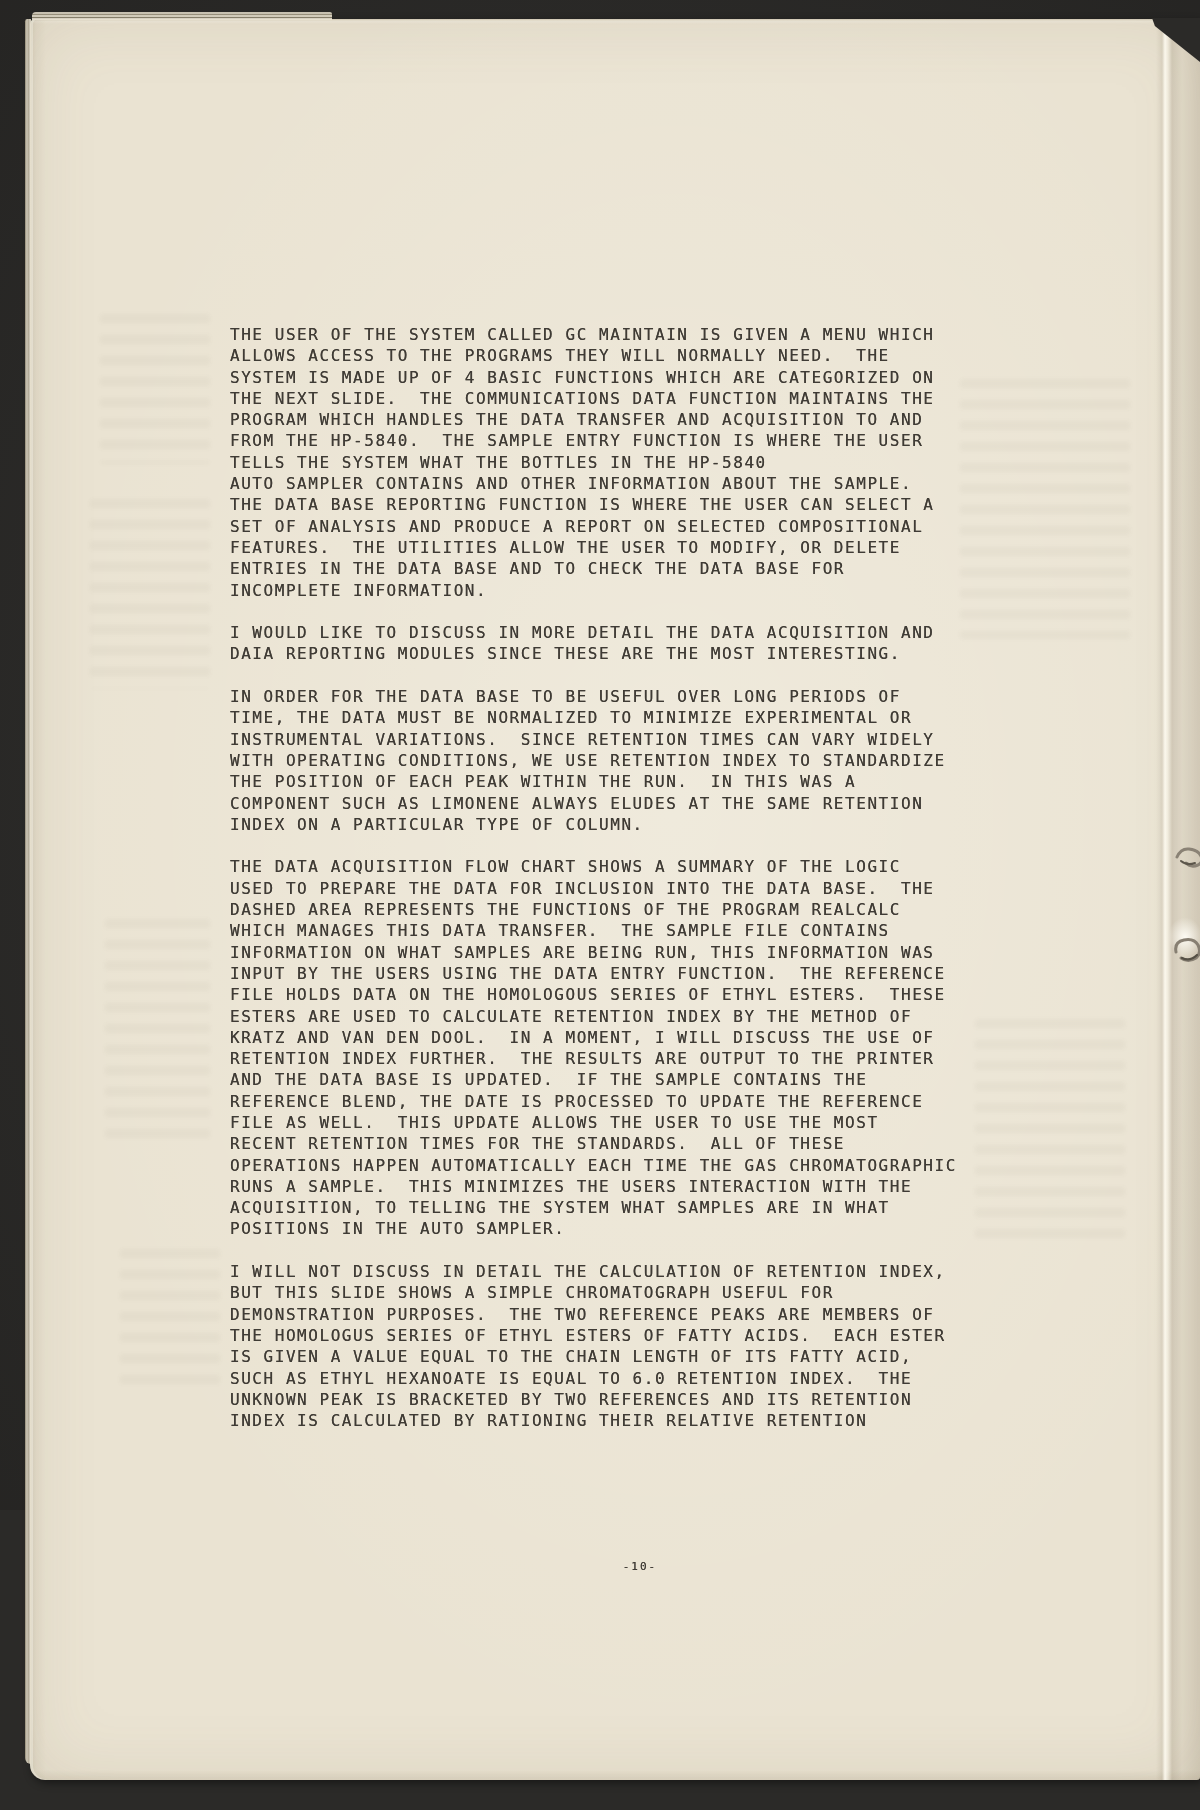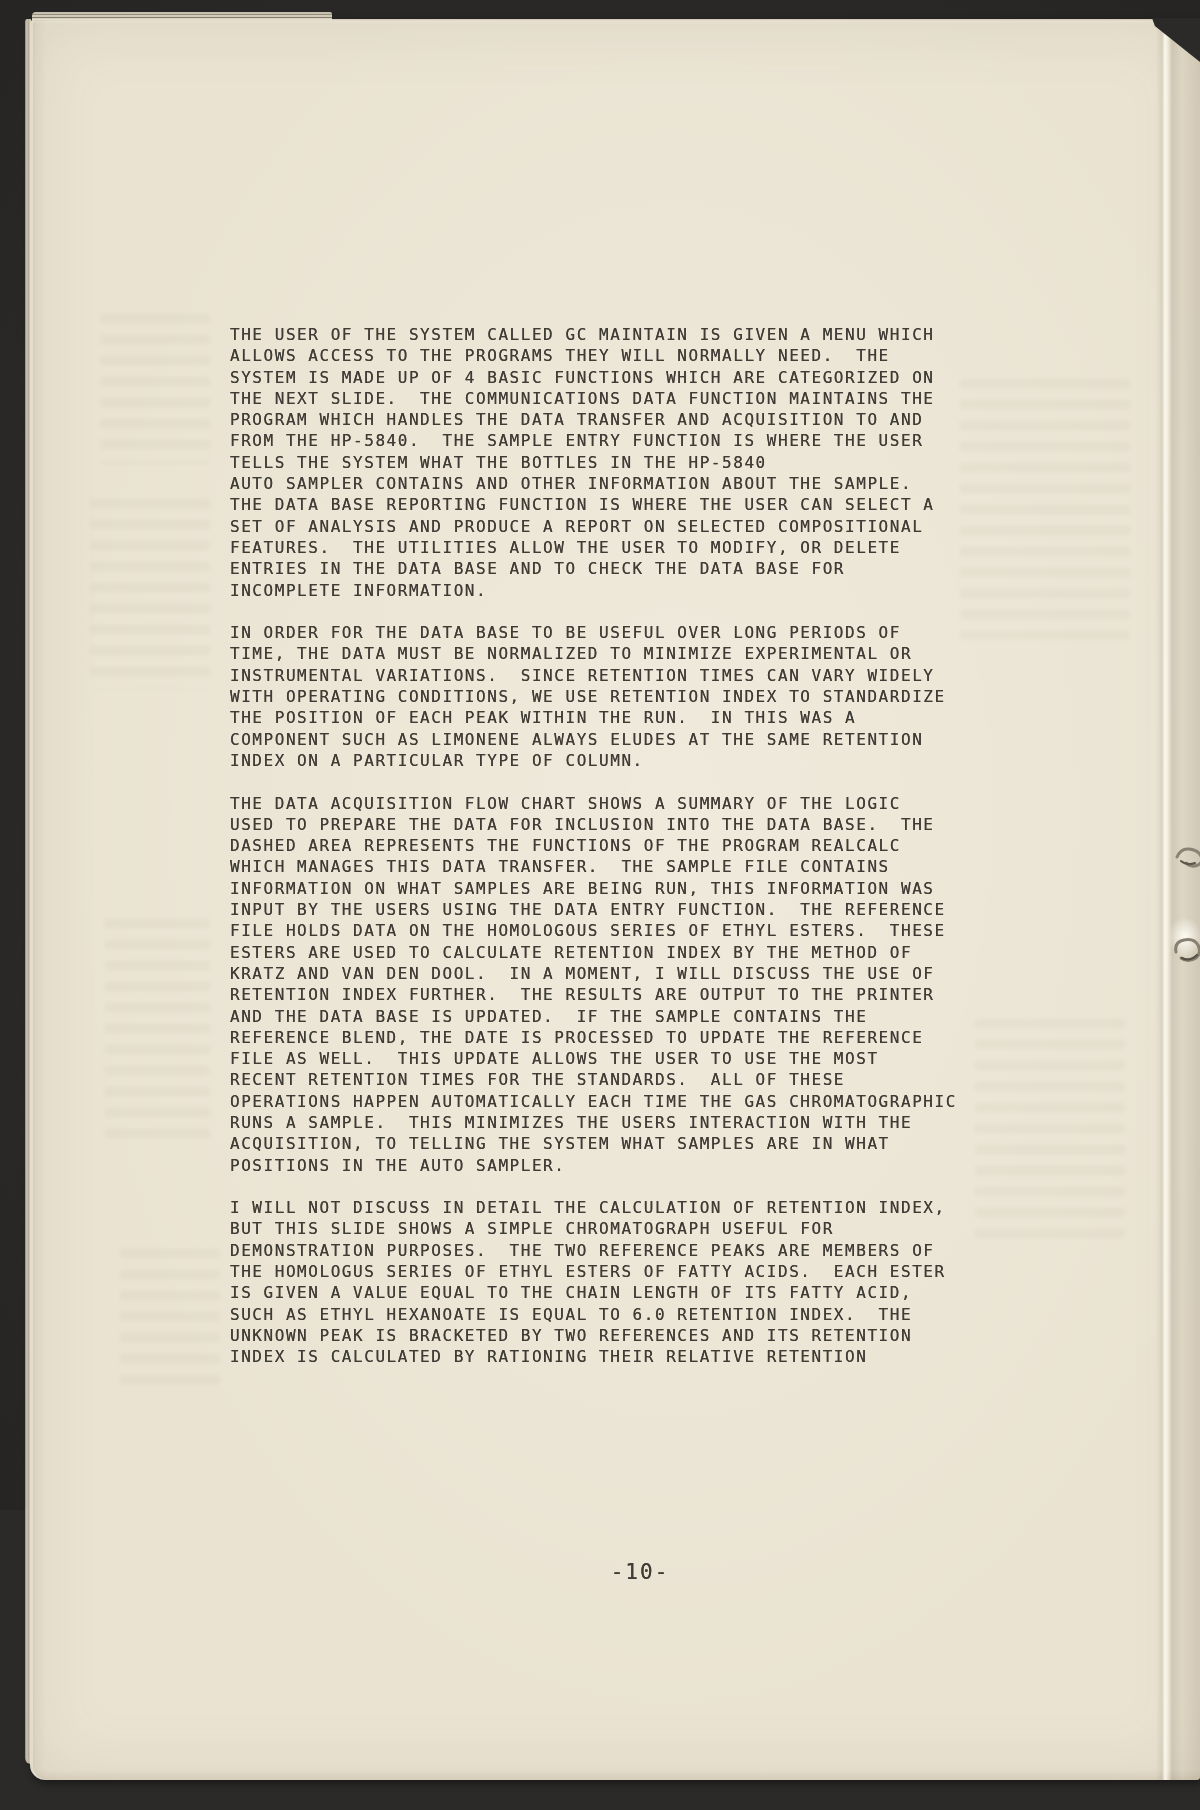--- a/index.html
+++ b/index.html
@@ -78,21 +78,21 @@
     font-size: 16px;
     line-height: 21.3px;
     letter-spacing: 1.55px;
     white-space: pre;
     text-shadow: 0 0 0.6px rgba(63,59,53,0.85);
   }
   .page-number {
     position: absolute; left: 610px; top: 1541px;
     transform: translateX(-50%);
     color: var(--ink, #3f3b35);
-    font-size: 21px; letter-spacing: 2px;
+    font-size: 11px; letter-spacing: 2px;
     text-shadow: 0 0 0.6px rgba(63,59,53,0.85);
     white-space: pre;
     text-align: center;
   }
   
   .bleed {
     position: absolute;
     background: repeating-linear-gradient(180deg,
       rgba(92,85,66,0.55) 0 9px, rgba(92,85,66,0) 9px 21px);
     filter: blur(2px);
@@ -140,20 +140,22 @@
 THE NEXT SLIDE.  THE COMMUNICATIONS DATA FUNCTION MAINTAINS THE
 PROGRAM WHICH HANDLES THE DATA TRANSFER AND ACQUISITION TO AND
 FROM THE HP-5840.  THE SAMPLE ENTRY FUNCTION IS WHERE THE USER
 TELLS THE SYSTEM WHAT THE BOTTLES IN THE HP-5840
 AUTO SAMPLER CONTAINS AND OTHER INFORMATION ABOUT THE SAMPLE.
 THE DATA BASE REPORTING FUNCTION IS WHERE THE USER CAN SELECT A
 SET OF ANALYSIS AND PRODUCE A REPORT ON SELECTED COMPOSITIONAL
 FEATURES.  THE UTILITIES ALLOW THE USER TO MODIFY, OR DELETE
 ENTRIES IN THE DATA BASE AND TO CHECK THE DATA BASE FOR
 INCOMPLETE INFORMATION.</pre>
+      <pre class="para">I WOULD LIKE TO DISCUSS IN MORE DETAIL THE DATA ACQUISITION AND
+DAIA REPORTING MODULES SINCE THESE ARE THE MOST INTERESTING.</pre>
       <pre class="para">IN ORDER FOR THE DATA BASE TO BE USEFUL OVER LONG PERIODS OF
 TIME, THE DATA MUST BE NORMALIZED TO MINIMIZE EXPERIMENTAL OR
 INSTRUMENTAL VARIATIONS.  SINCE RETENTION TIMES CAN VARY WIDELY
 WITH OPERATING CONDITIONS, WE USE RETENTION INDEX TO STANDARDIZE
 THE POSITION OF EACH PEAK WITHIN THE RUN.  IN THIS WAS A
 COMPONENT SUCH AS LIMONENE ALWAYS ELUDES AT THE SAME RETENTION
 INDEX ON A PARTICULAR TYPE OF COLUMN.</pre>
       <pre class="para">THE DATA ACQUISITION FLOW CHART SHOWS A SUMMARY OF THE LOGIC
 USED TO PREPARE THE DATA FOR INCLUSION INTO THE DATA BASE.  THE
 DASHED AREA REPRESENTS THE FUNCTIONS OF THE PROGRAM REALCALC

